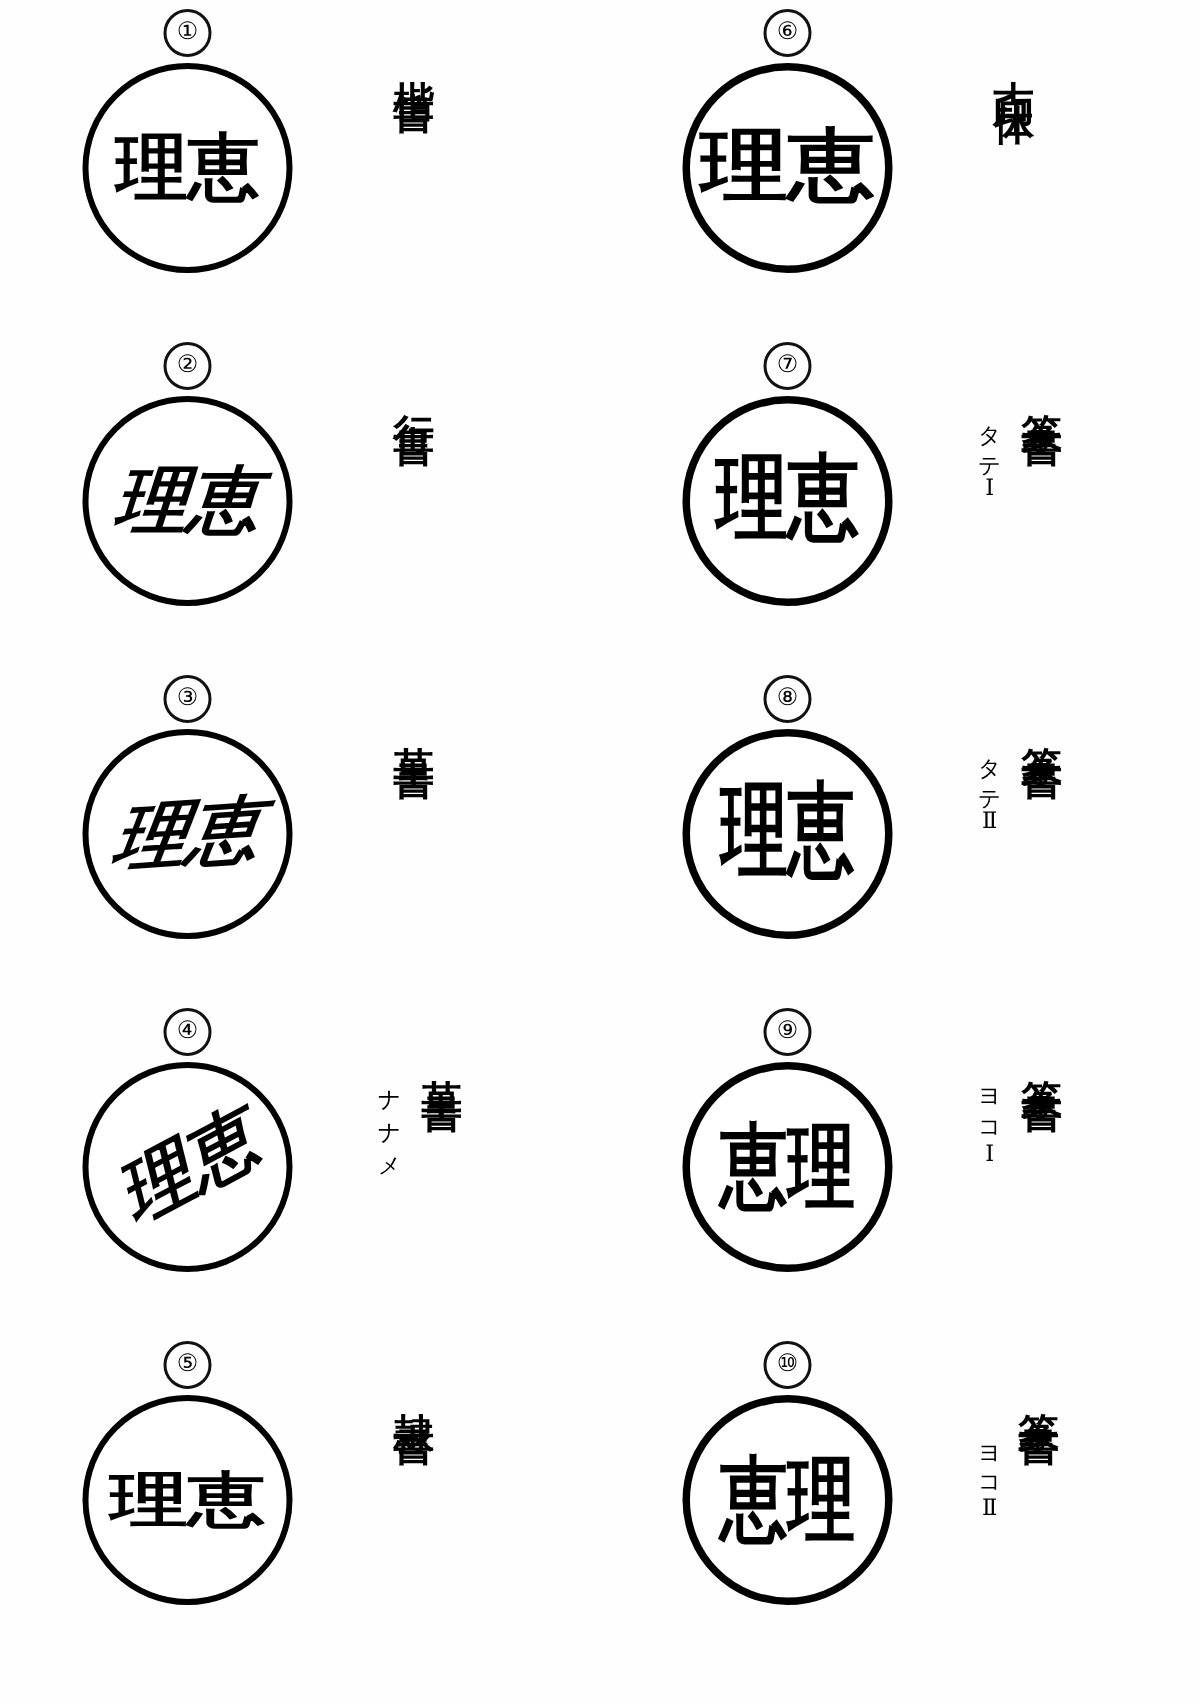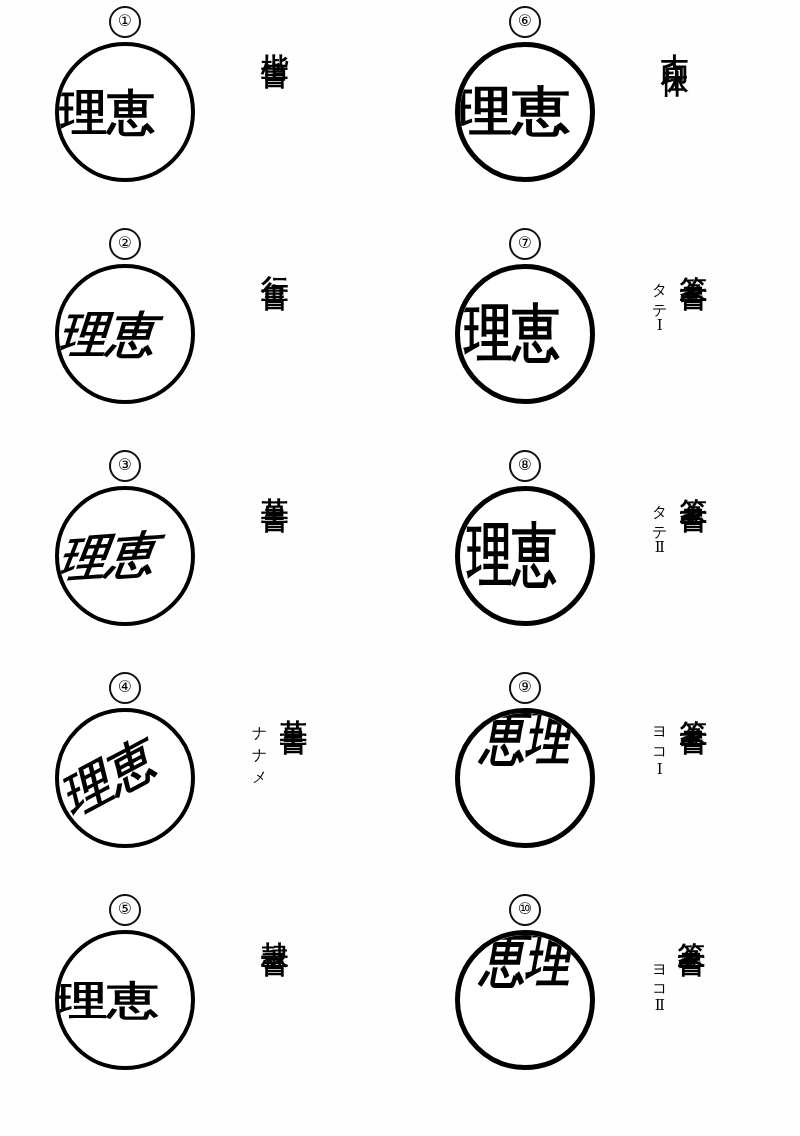--- a/index.html
+++ b/index.html
@@ -68,41 +68,40 @@
     background: #fff;
   }
   .num-circle span { display:block; transform: translateY(-1px); }
   .stamp {
     width: 140px;
     height: 140px;
     border-radius: 50%;
     border: 4px solid #000;
     display: flex;
     flex-direction: column;
-    align-items: flex-start;
+    align-items: center;
     justify-content: center;
     box-sizing: border-box;
     overflow: hidden;
     background: #fff;
   }
   .stamp.thick { border-width: 5px; }
   .stamp .glyph {
     font-family: "DejaVu Sans", sans-serif;
     font-weight: bold;
     line-height: 0.92;
     text-align: center;
     display: block;
   }
   
   .stamp.vert .glyph { font-size: 48px; }
   .stamp.vert.tight .glyph { font-size: 52px; }
   
   .stamp.horiz {
     flex-direction: row;
-    font-style: italic;
   }
   .stamp.horiz .glyph { font-size: 50px; }
 
   
   .s-kaisho .glyph { font-weight: bold; }
   .s-gyosho .glyph { font-style: italic; font-weight: bold; transform: skewX(-4deg); }
   .s-sosho .glyph { font-style: italic; font-weight: bold; transform: skewX(-12deg) rotate(-4deg); }
   .s-sosho-naname { }
   .s-sosho-naname .inner {
     transform: rotate(-28deg);

